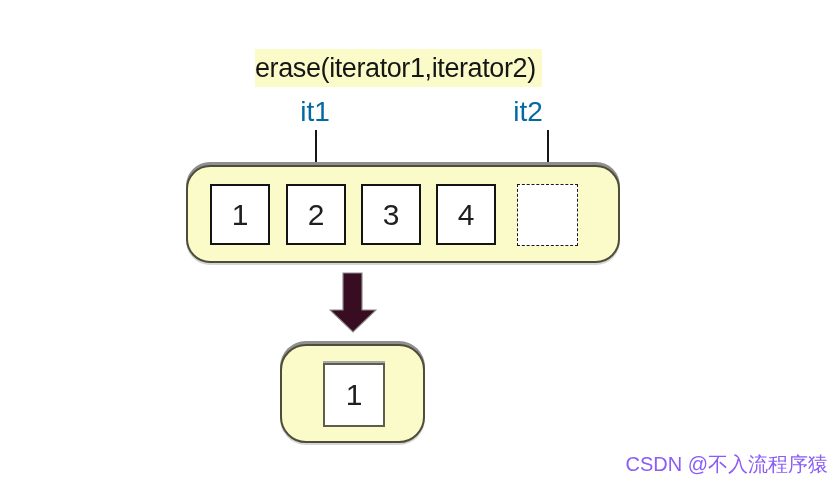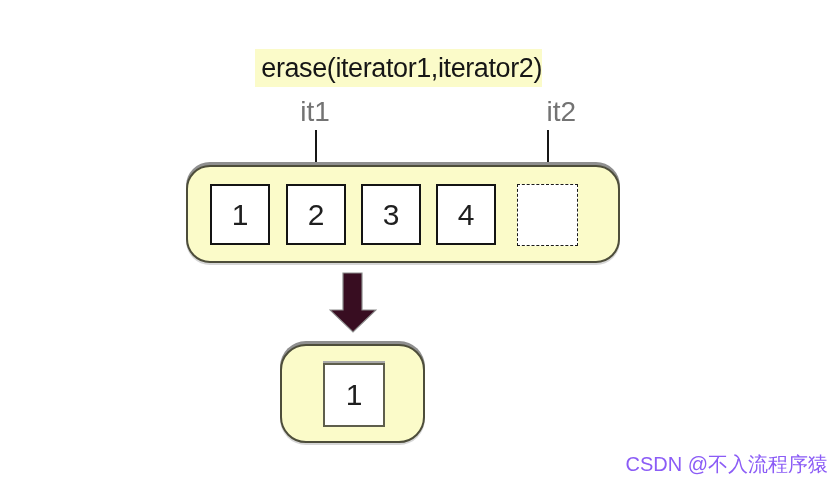--- a/index.html
+++ b/index.html
@@ -17,40 +17,40 @@
   }
 
   
   .title-highlight {
     position: absolute;
     left: 255px; top: 49px;
     width: 287px; height: 38px;
     background: #fbfbc9;
     display: flex;
     align-items: center;
-    justify-content: flex-end;
+    justify-content: flex-start;
   }
   .title-text {
     font-size: 27px;
     letter-spacing: -0.4px;
     color: #161616;
     white-space: nowrap;
   }
 
   
   .iter-label {
     position: absolute;
     top: 96px;
     width: 56px;
     text-align: center;
     font-size: 28px;
-    color: #737373;
+    color: #0369a1;
   }
   .iter-label.it1 { left: 287px; }
-  .iter-label.it2 { left: 520px; text-align: right; }
+  .iter-label.it2 { left: 500px; }
 
   
   .thin-arrow-line {
     position: absolute;
     top: 130px;
     width: 2px;
     height: 44px;
     background: #161616;
   }
   .thin-arrow-line.a1 { left: 315px; }

